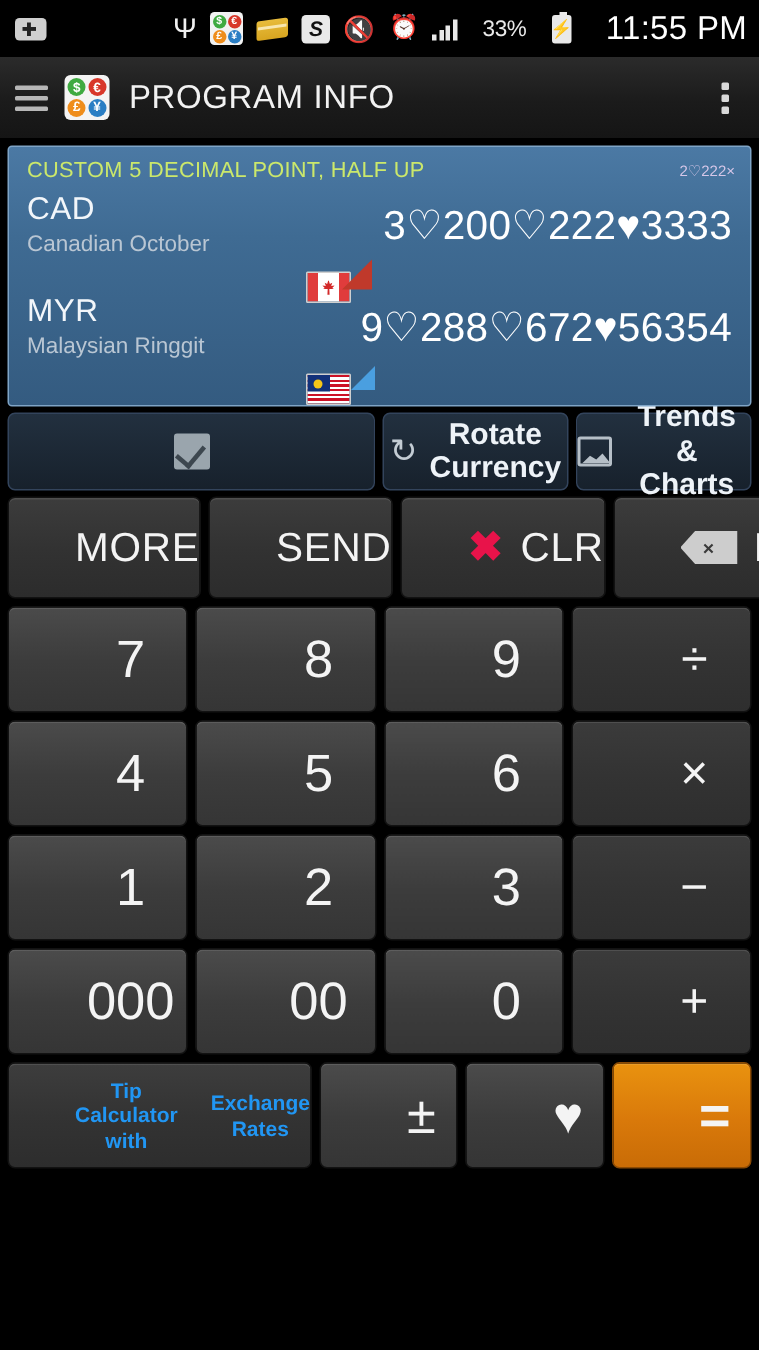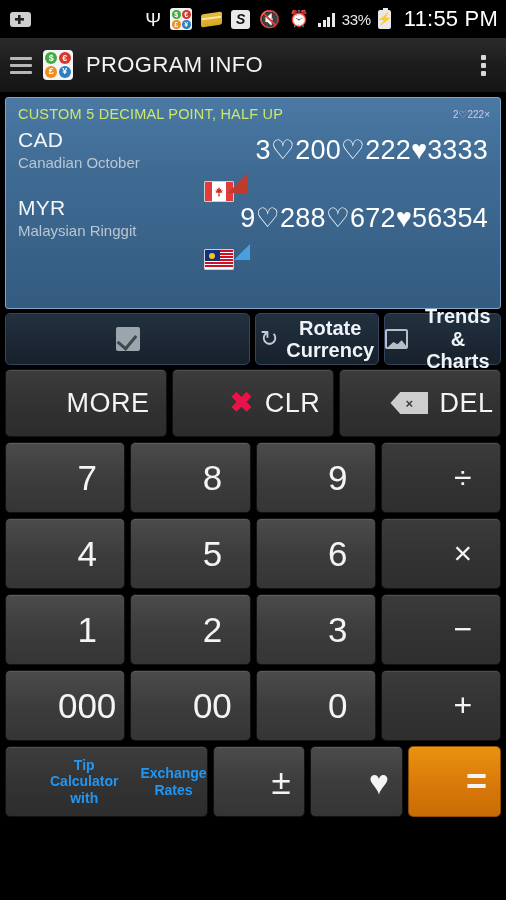--- a/index.html
+++ b/index.html
@@ -14,21 +14,21 @@
   
   .statusbar{
     height:38px; width:100%;
     background:#000;
     display:flex; align-items:center;
     padding:0 8px 0 10px;
     color:#e9e9e9;
   }
   .sb-left{ display:flex; align-items:center; gap:6px; flex:0 0 auto; }
   .sb-mid{ flex:1 1 auto; display:flex; align-items:center; justify-content:flex-end; gap:9px; }
-  .sb-right{ display:flex; align-items:center; gap:7px; margin-left:9px; }
+  .sb-right{ display:flex; align-items:center; gap:17px; margin-left:9px; }
   .ico{ display:inline-block; line-height:1; }
   .dl-badge{
     width:21px;height:15px;background:#cfcfcf;border-radius:3px;
     position:relative;
   }
   .dl-badge:after{
     content:"";position:absolute;left:5px;top:3px;
     width:9px;height:9px;
     background:
       linear-gradient(#222,#222) center/9px 2.6px no-repeat,
@@ -97,21 +97,21 @@
   }
   .overflow{ width:22px;height:30px;display:flex;flex-direction:column;justify-content:center;align-items:center;gap:3px; }
   .overflow i{ width:5px;height:5px;background:#d9d9d9;border-radius:1px;display:block; }
 
   
   .display{
     margin:4px 5px 0 5px;
     border:1px solid #7fa4c6;
     border-radius:3px;
     background:linear-gradient(#4b79a4,#3f6b93 35%,#345b80);
-    height:212px;
+    height:174px;
     position:relative;
     overflow:hidden;
   }
   .disp-head{
     display:flex;align-items:center;justify-content:space-between;
     padding:7px 10px 0 12px;
   }
   .disp-mode{ color:#cbe86b; font-size:14.5px; letter-spacing:.2px; }
   .disp-mult{ color:#d6c7e8; font-size:10px; }
 
@@ -316,20 +316,21 @@
         <span>Trends &amp;</span><br>
         <span>Charts</span>
       </span>
     </div>
   </div>
 
   <div class="keypad">
 
     <div class="krow fnrow">
       <div class="key">MORE</div>
+      <div class="key">SEND</div>
       <div class="key">
         <span class="xmark">✖</span>
         <span>CLR</span>
       </div>
       <div class="key">
         <span class="bksp">×</span>
         <span>DEL</span>
       </div>
     </div>
 

